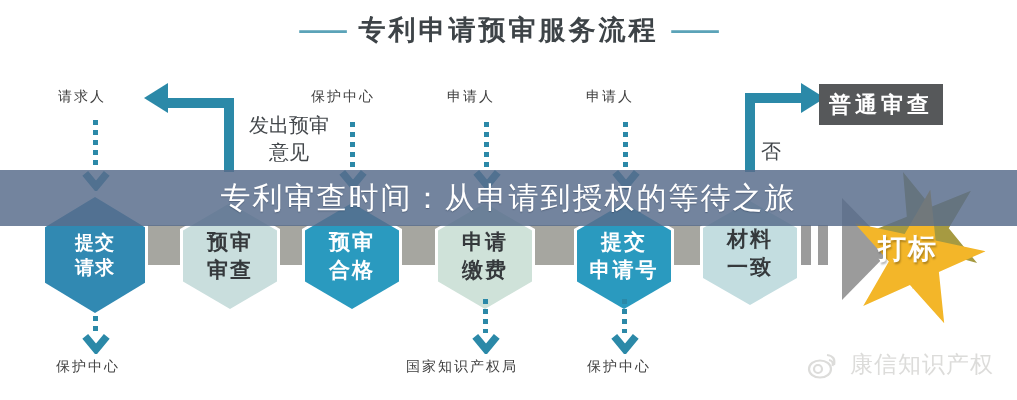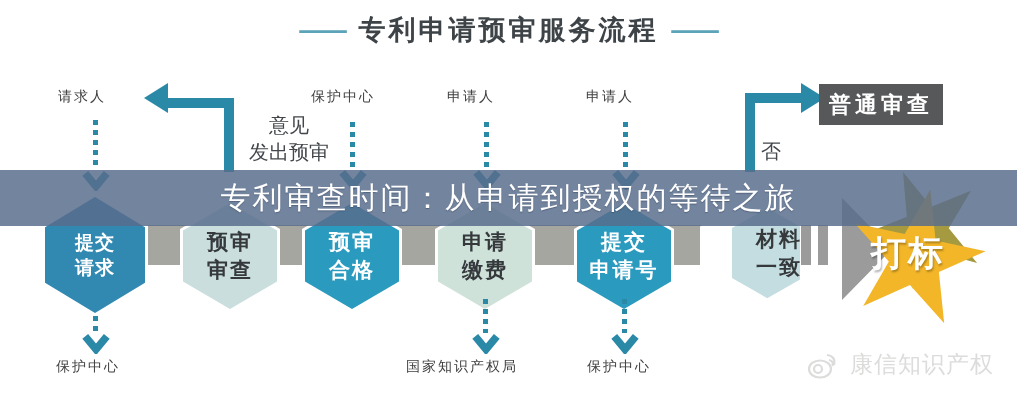--- a/index.html
+++ b/index.html
@@ -48,40 +48,40 @@
   .bar1{left:784px;}.bar2{left:801px;}.bar3{left:818px;}
   .tri{position:absolute;left:842px;top:198px;width:50px;height:102px;background:#9b9b9b;
        clip-path:polygon(0 0,100% 50%,0 100%);}
 
   
   .star{position:absolute;clip-path:polygon(50% 0%,61.8% 38.2%,100% 38.2%,69.1% 61.8%,80.9% 100%,
         50% 76.4%,19.1% 100%,30.9% 61.8%,0% 38.2%,38.2% 38.2%);}
   .star-olive{left:868px;top:168px;width:112px;height:112px;background:#a69a41;transform:rotate(-22deg);}
   .star-yellow{left:850px;top:188px;width:134px;height:128px;background:#f3b629;transform:rotate(12deg);}
   .star-label{position:absolute;left:866px;top:230px;width:84px;text-align:center;color:#fff;
-              font-size:35px;font-weight:bold;letter-spacing:2px;
+              font-size:28px;font-weight:bold;letter-spacing:2px;
               text-shadow:1px 2px 2px rgba(0,0,0,0.28);}
 
   
   .hexw{position:absolute;clip-path:polygon(50% 0,100% 26%,100% 74%,50% 100%,0 74%,0 26%);
         background:#ffffff;padding:3px;box-sizing:border-box;}
   .hex{width:100%;height:100%;clip-path:polygon(50% 0,100% 26%,100% 74%,50% 100%,0 74%,0 26%);
        display:flex;flex-direction:column;align-items:center;justify-content:center;
        text-align:left;font-weight:bold;}
   .hx1{left:42px;top:194px;width:106px;height:122px;}
   .hx2{left:180px;top:200px;width:100px;height:112px;}
   .hx3{left:302px;top:200px;width:100px;height:112px;}
   .hx4{left:435px;top:200px;width:100px;height:112px;}
   .hx5{left:574px;top:200px;width:100px;height:112px;}
   .hx6{left:700px;top:198px;width:100px;height:110px;}
   .hex-blue{background:#3189b2;color:#fff;font-size:19px;line-height:25px;letter-spacing:1px;}
   .hex-teal{background:#2a9abf;color:#fff;font-size:21px;line-height:28px;letter-spacing:2px;}
   .hex-pale{background:#c9dedd;color:#35393c;font-size:21px;line-height:28px;letter-spacing:2px;}
   .hex-pale2{background:#cfe2d9;}
-  .hex-pale3{background:#c3dde0;margin-left:29px;}
+  .hex-pale3{background:#c3dde0;}
 
   
   .dot{position:absolute;width:5px;
        background:repeating-linear-gradient(to bottom,#2b89a8 0 5px,transparent 5px 10px);}
   .d-t1{left:93px;top:120px;height:50px;}
   .d-t2{left:350px;top:122px;height:47px;}
   .d-t3{left:484px;top:122px;height:47px;}
   .d-t4{left:623px;top:122px;height:47px;}
   .d-b1{left:93px;top:316px;height:17px;}
   .d-b2{left:483px;top:299px;height:34px;}
@@ -119,22 +119,22 @@
 
   <div class="actor a1">请求人</div>
   <div class="actor a2">保护中心</div>
   <div class="actor a3">申请人</div>
   <div class="actor a4">申请人</div>
 
   <div class="seg seg-l-h"></div>
   <div class="seg seg-l-v"></div>
   <div class="ah ah-left"></div>
   <div class="conlabel cl-opinion">
+    <span style="display:block">发出预审</span>
     <span style="display:block">意见</span>
-    <span style="display:block">发出预审</span>
   </div>
 
   <div class="seg seg-r-v"></div>
   <div class="seg seg-r-h"></div>
   <div class="ah ah-right"></div>
   <div class="conlabel cl-no">否</div>
 
   <div class="obox">普通审查</div>
 
   <div class="band"></div>

